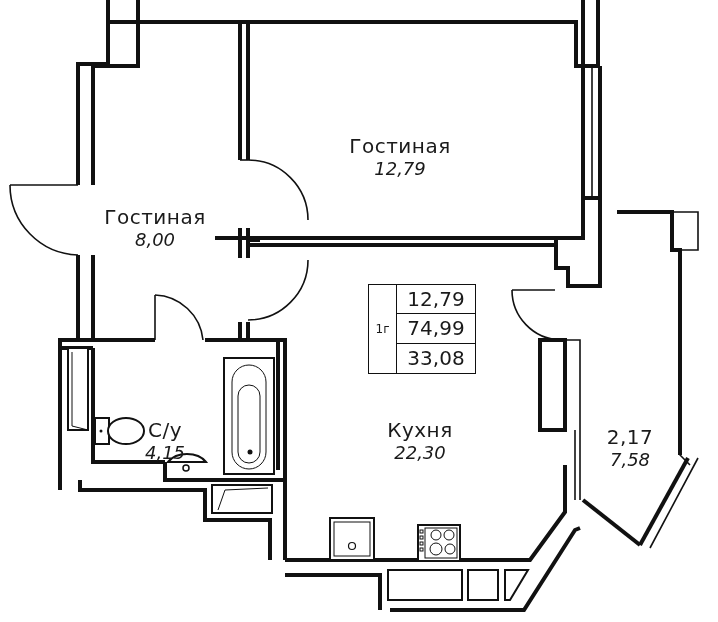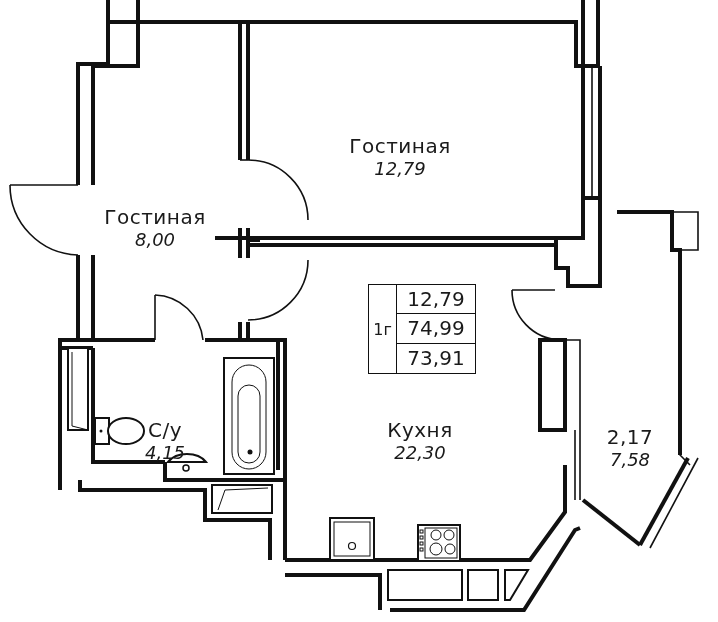--- a/index.html
+++ b/index.html
@@ -10,21 +10,21 @@
   .thin { fill: none; stroke: #111; stroke-width: 1.6; }
   .hair { fill: none; stroke: #111; stroke-width: 1; }
   .fix  { fill: #fff; stroke: #111; stroke-width: 2; }
   .lbl { position: absolute; text-align: center; white-space: nowrap; }
   .room-name { font-size: 20px; letter-spacing: 0.5px; }
   .room-area { font-size: 18px; font-style: italic; }
   .summary { position: absolute; left: 368px; top: 284px; width: 106px; height: 88px;
              border: 1.5px solid #111; display: grid;
              grid-template-columns: 28px 1fr; grid-template-rows: repeat(3, 1fr); }
   .summary .type { grid-row: 1 / span 3; border-right: 1.5px solid #111;
-                   display: flex; align-items: center; justify-content: center; font-size: 16px; }
+                   display: flex; align-items: center; justify-content: center; font-size: 12px; }
   .summary .cell { display: flex; align-items: center; justify-content: center;
                    font-size: 20px; border-bottom: 1.5px solid #111; }
   .summary .cell:last-child { border-bottom: none; }
 </style>
 </head>
 <body>
 
 <svg id="plan" viewBox="0 0 718 622" xmlns="http://www.w3.org/2000/svg">
 
   <g>
@@ -146,14 +146,14 @@
 
 <div class="lbl" style="left:595px; top:425px; width:70px;text-align:center;">
   <div class="room-name">2,17</div>
   <div class="room-area">7,58</div>
 </div>
 
 <div class="summary">
   <div class="type">1г</div>
   <div class="cell">12,79</div>
   <div class="cell">74,99</div>
-  <div class="cell">73,91</div>
+  <div class="cell">33,08</div>
 </div>
 
 </body></html>

